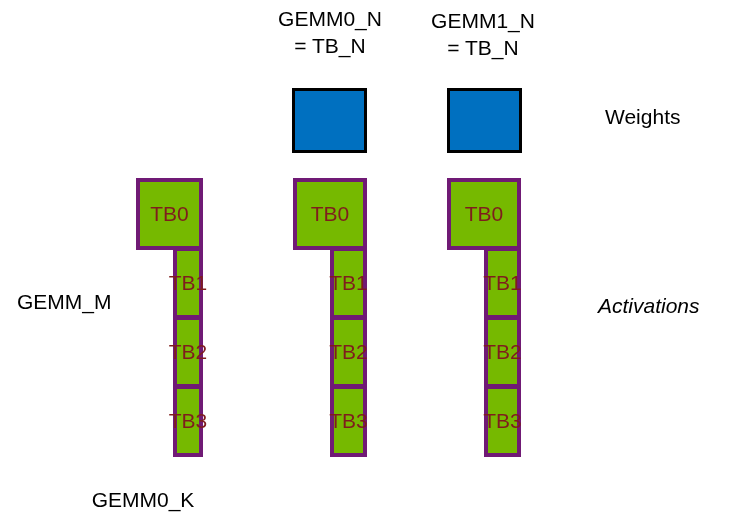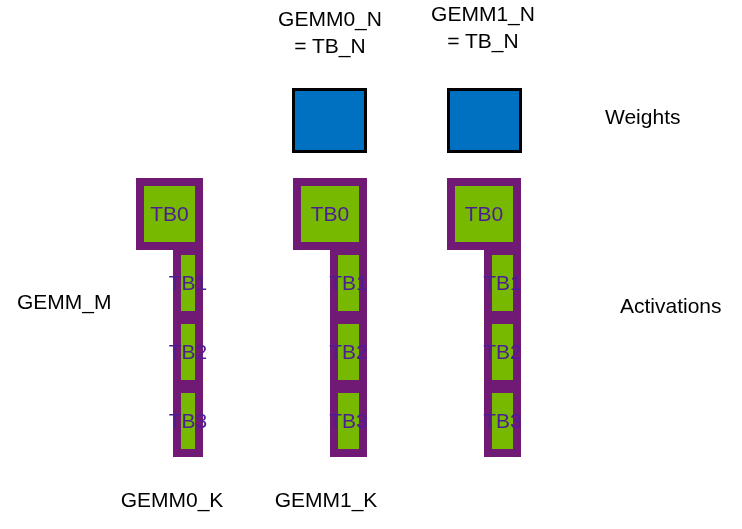--- a/index.html
+++ b/index.html
@@ -19,27 +19,27 @@
   .label {
     position: absolute;
     font-size: 21px;
     line-height: 27px;
     color: #000000;
     white-space: nowrap;
   }
   .label.centered { text-align: center; white-space: normal; }
 
   .top-label-0 { left: 250px; top: 5px;  width: 160px; }
-  .top-label-1 { left: 403px; top: 0;  width: 160px; }
+  .top-label-1 { left: 403px; top: 7px;  width: 160px; }
 
   .weights-label     { left: 605px; top: 103px; text-align: right; }
   .gemm-m-label      { left: 17px;  top: 288px; }
-  .activations-label { left: 620px; top: 292px; }
+  .activations-label { left: 598px; top: 292px; font-style: italic; }
 
-  .bottom-label-0 { left: 112px;  top: 486px; width: 120px; }
+  .bottom-label-0 { left: 83px;  top: 486px; width: 120px; }
   .bottom-label-1 { left: 266px; top: 486px; width: 120px; }
 
   .weight-block {
     position: absolute;
     width: 75px;
     height: 65px;
     top: 88px;
     background: #0070C0;
     border: 3px solid #000000;
     box-sizing: border-box;
@@ -53,26 +53,26 @@
     display: flex;
     flex-direction: column;
   }
   .tb-column-0 { left: 136px; width: 67px; }
   .tb-column-1 { left: 293px; width: 74px; }
   .tb-column-2 { left: 447px; width: 74px; }
 
   .tb-cell {
     height: 72px;
     background: #76B900;
-    border: 8px solid #701a75;
+    border: 4px solid #701a75;
     box-sizing: border-box;
     display: flex;
     align-items: center;
     justify-content: center;
-    color: #4c1d95;
+    color: #7f1d1d;
     font-size: 21px;
   }
   .tb-cell + .tb-cell { margin-top: -3px; margin-left: 37px; }
 </style>
 </head>
 <body>
 
 <div class="canvas">
 
   <div class="label centered top-label-0">
@@ -105,15 +105,14 @@
     <div class="tb-cell">TB3</div>
   </div>
   <div class="tb-column tb-column-2">
     <div class="tb-cell">TB0</div>
     <div class="tb-cell">TB1</div>
     <div class="tb-cell">TB2</div>
     <div class="tb-cell">TB3</div>
   </div>
 
   <div class="label centered bottom-label-0">GEMM0_K</div>
-  <div class="label centered bottom-label-1">GEMM1_K</div>
 
 </div>
 
 </body></html>

